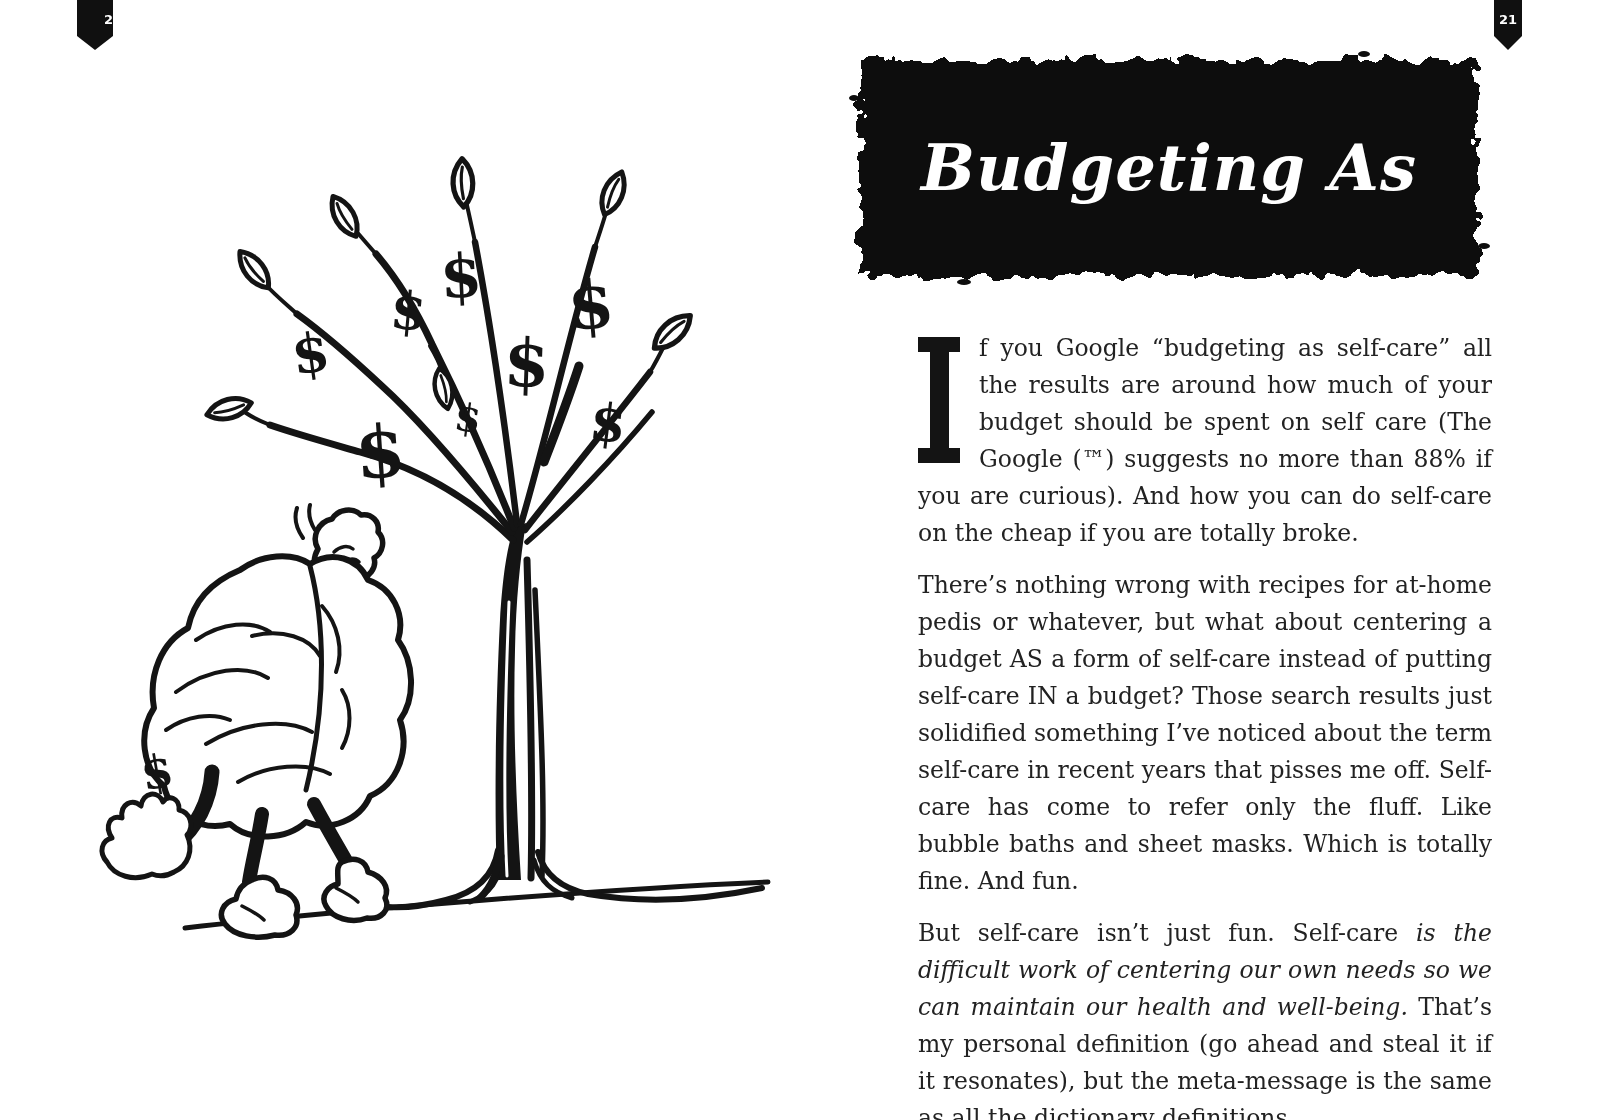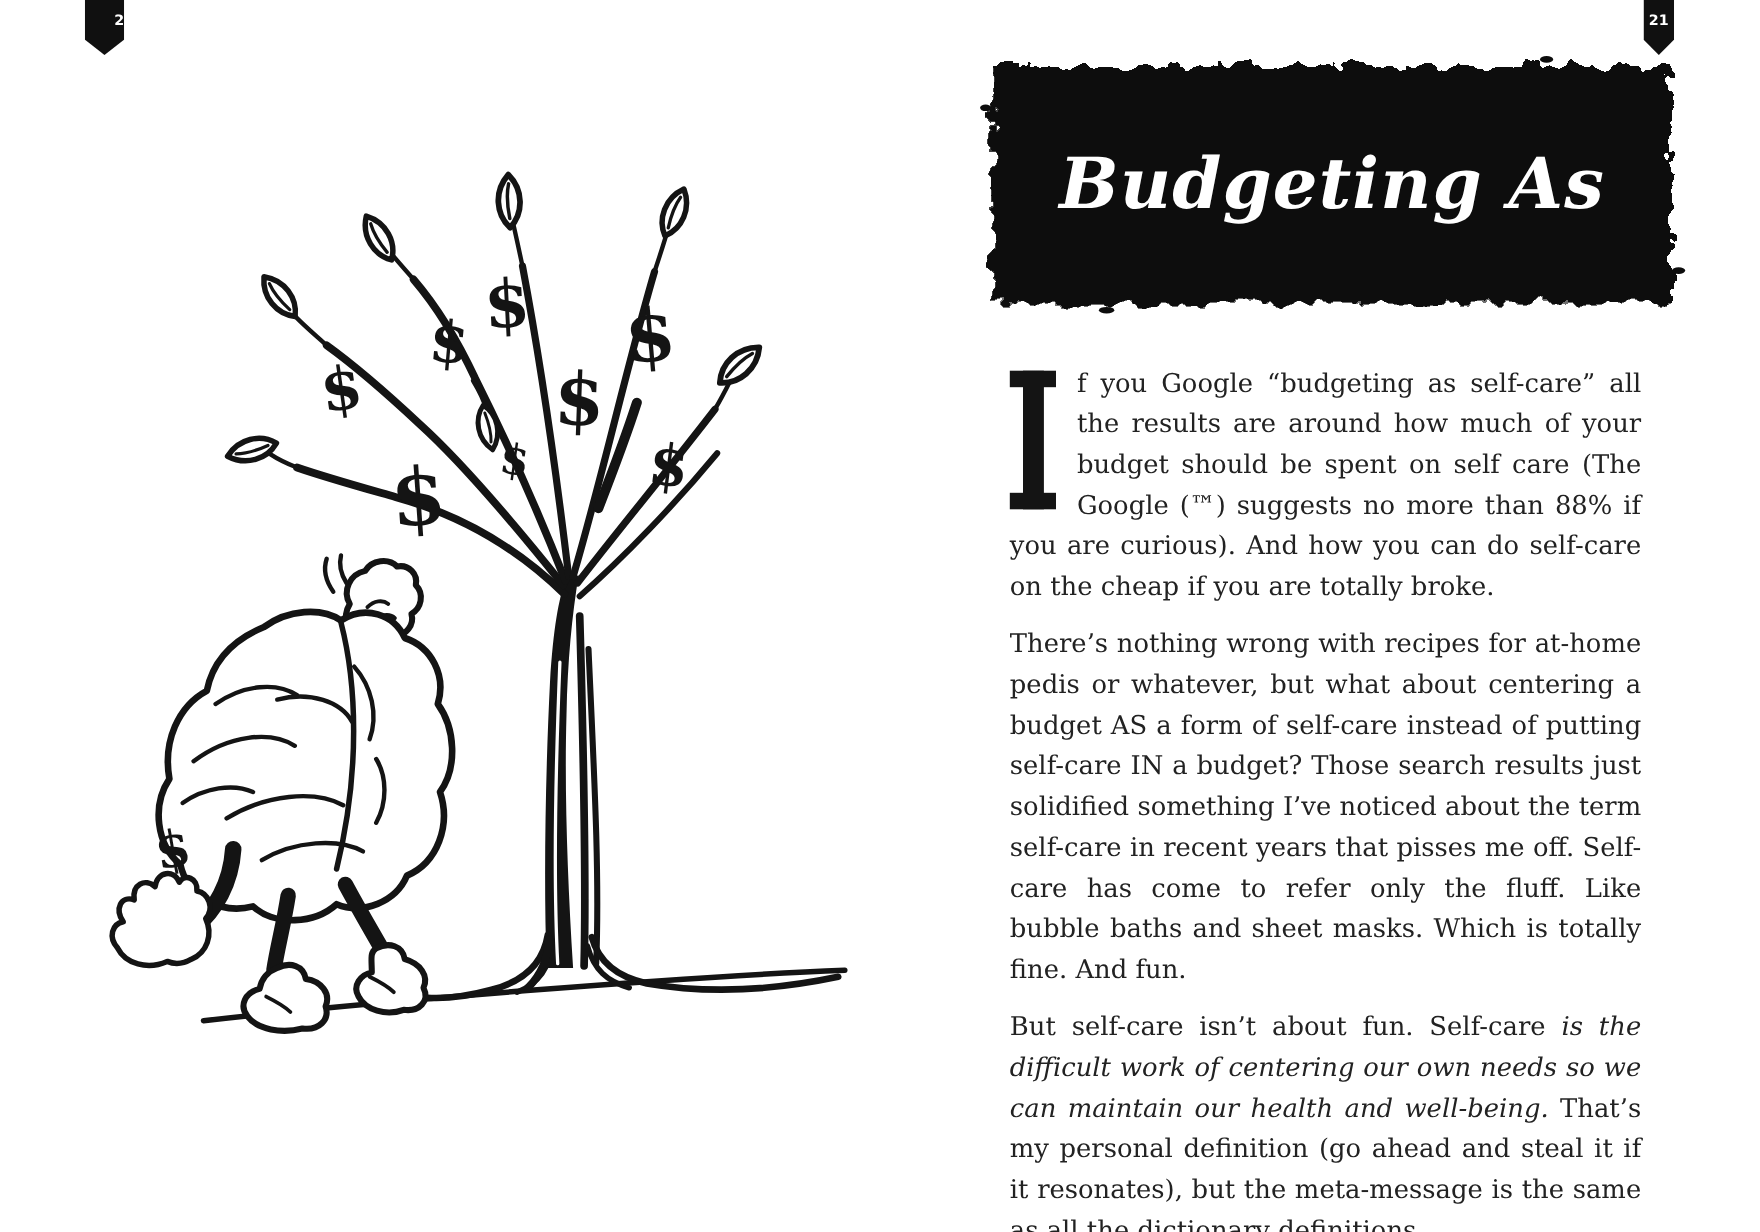--- a/index.html
+++ b/index.html
@@ -9,21 +9,21 @@
   .page-tab{position:absolute;top:0;width:28px;height:50px;background:#101010;
             clip-path:polygon(0 0,100% 0,100% 72%,50% 100%,0 72%);
             display:flex;align-items:center;justify-content:center;
             padding-bottom:12px;box-sizing:border-box;}
   .page-tab span{color:#ffffff;font-family:"DejaVu Sans", sans-serif;font-size:13px;font-weight:600;}
   .tab-left{left:77px;padding-left:36px;}
   .tab-right{left:1494px;}
   
   .illustration{position:absolute;left:0;top:0;width:860px;height:1120px;}
   
-  .banner{position:absolute;left:886px;top:46px;width:650px;height:244px;}
+  .banner{position:absolute;left:844px;top:46px;width:650px;height:244px;}
   .banner svg{position:absolute;left:0;top:0;width:100%;height:100%;}
   .banner-text{position:absolute;inset:0;display:flex;flex-direction:column;
                align-items:center;justify-content:center;z-index:2;}
   .title-line{color:#ffffff;font-family:"DejaVu Serif", serif;font-style:italic;font-weight:bold;
               font-size:64px;line-height:96px;letter-spacing:1px;white-space:nowrap;}
   
   .body-col{position:absolute;left:918px;top:330px;width:574px;
             font-size:23.5px;line-height:37px;text-align:justify;color:#222222;}
   .body-col p{margin:0 0 15px 0;}
   .dropcap{float:left;width:42px;height:126px;margin:7px 19px 4px 0;
@@ -157,16 +157,16 @@
     <div class="banner-text">
       <div class="title-line">Budgeting As</div>
     </div>
   </div>
 
   <div class="body-col">
     <p>
       <span class="dropcap">I</span><span>f you Google “budgeting as self-care” all the results are around how much of your budget should be spent on self care (The Google (™)  suggests no more than 88% if you are curious). And how you can do self-care on the cheap if you are totally broke.</span>
     </p>
     <p>There’s nothing wrong with recipes for at-home pedis or whatever, but what about centering a budget AS a form of self-care instead of putting self-care IN a budget? Those search results just solidified something I’ve noticed about the term self-care in recent years that pisses me off. Self-care has come to refer only the fluff. Like bubble baths and sheet masks. Which is totally fine. And fun.</p>
-    <p><span>But self-care isn’t about fun. Self-care </span><span class="it">is the difficult work of centering our own needs so we can maintain our health and well-being.</span><span> That’s my personal definition (go ahead and steal it if it resonates), but the meta-message is the same as all the dictionary definitions.</span></p>
+    <p><span>But self-care isn’t just fun. Self-care </span><span class="it">is the difficult work of centering our own needs so we can maintain our health and well-being.</span><span> That’s my personal definition (go ahead and steal it if it resonates), but the meta-message is the same as all the dictionary definitions.</span></p>
   </div>
 
 </div>
 
 </body></html>

